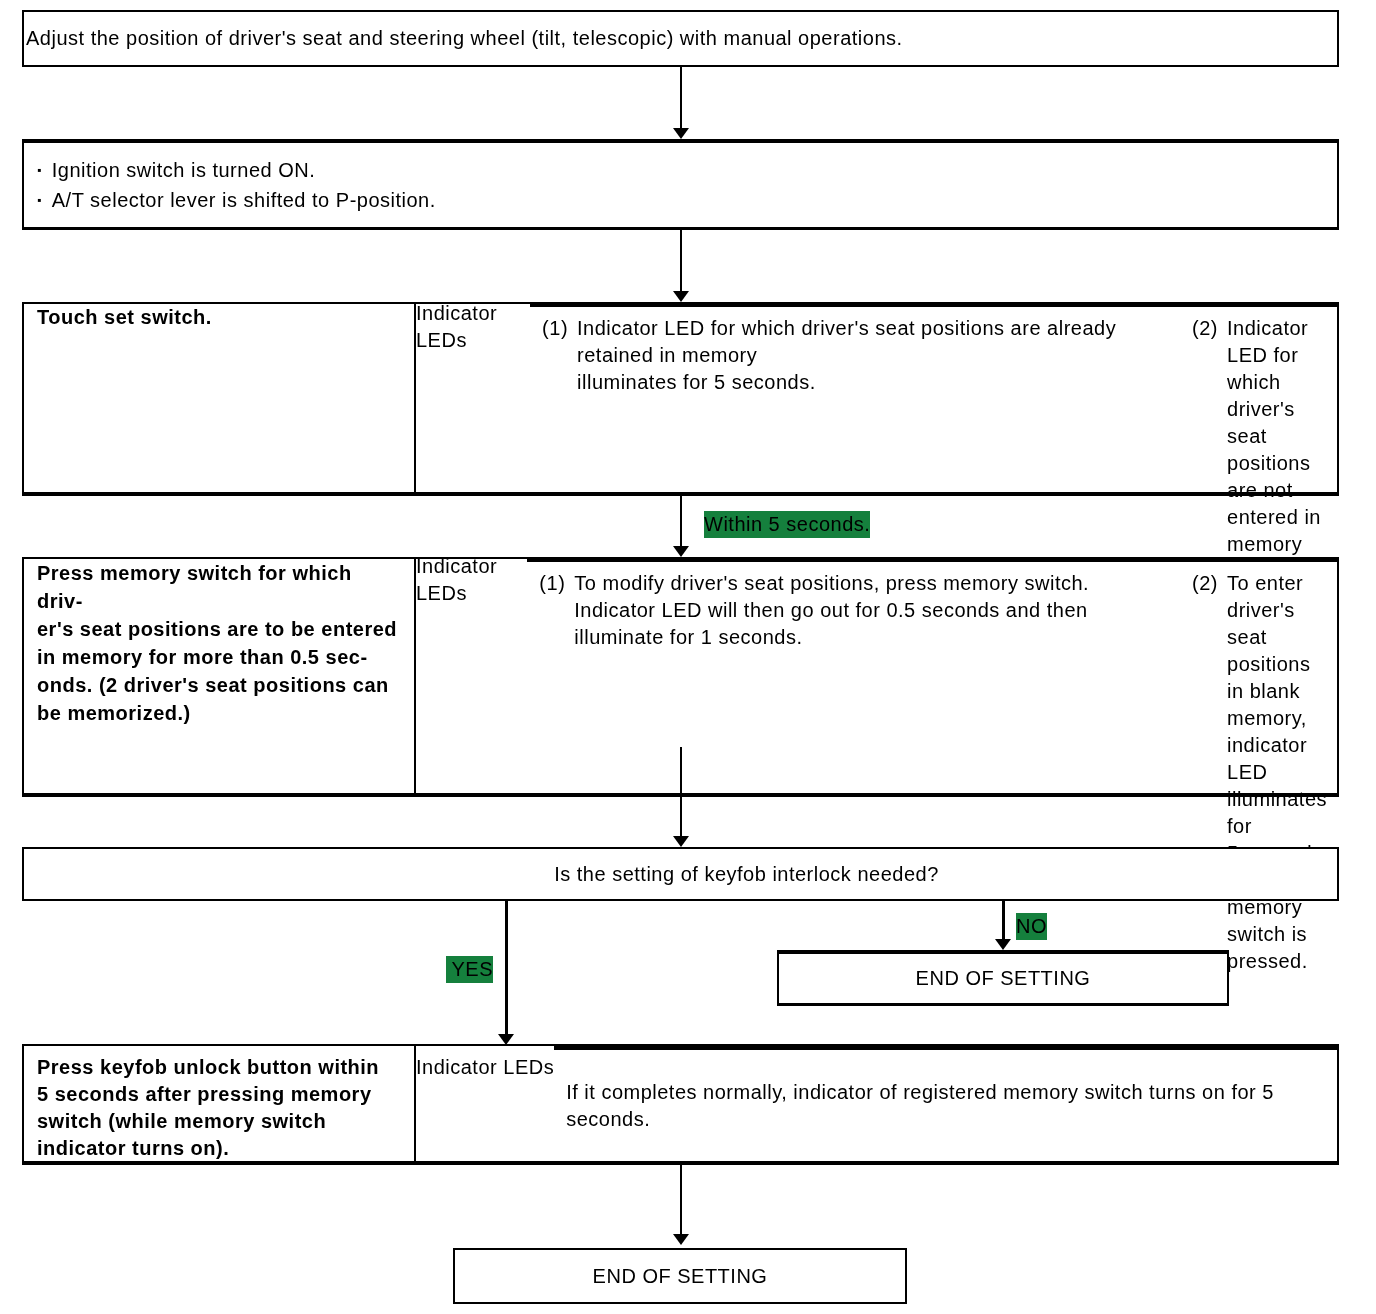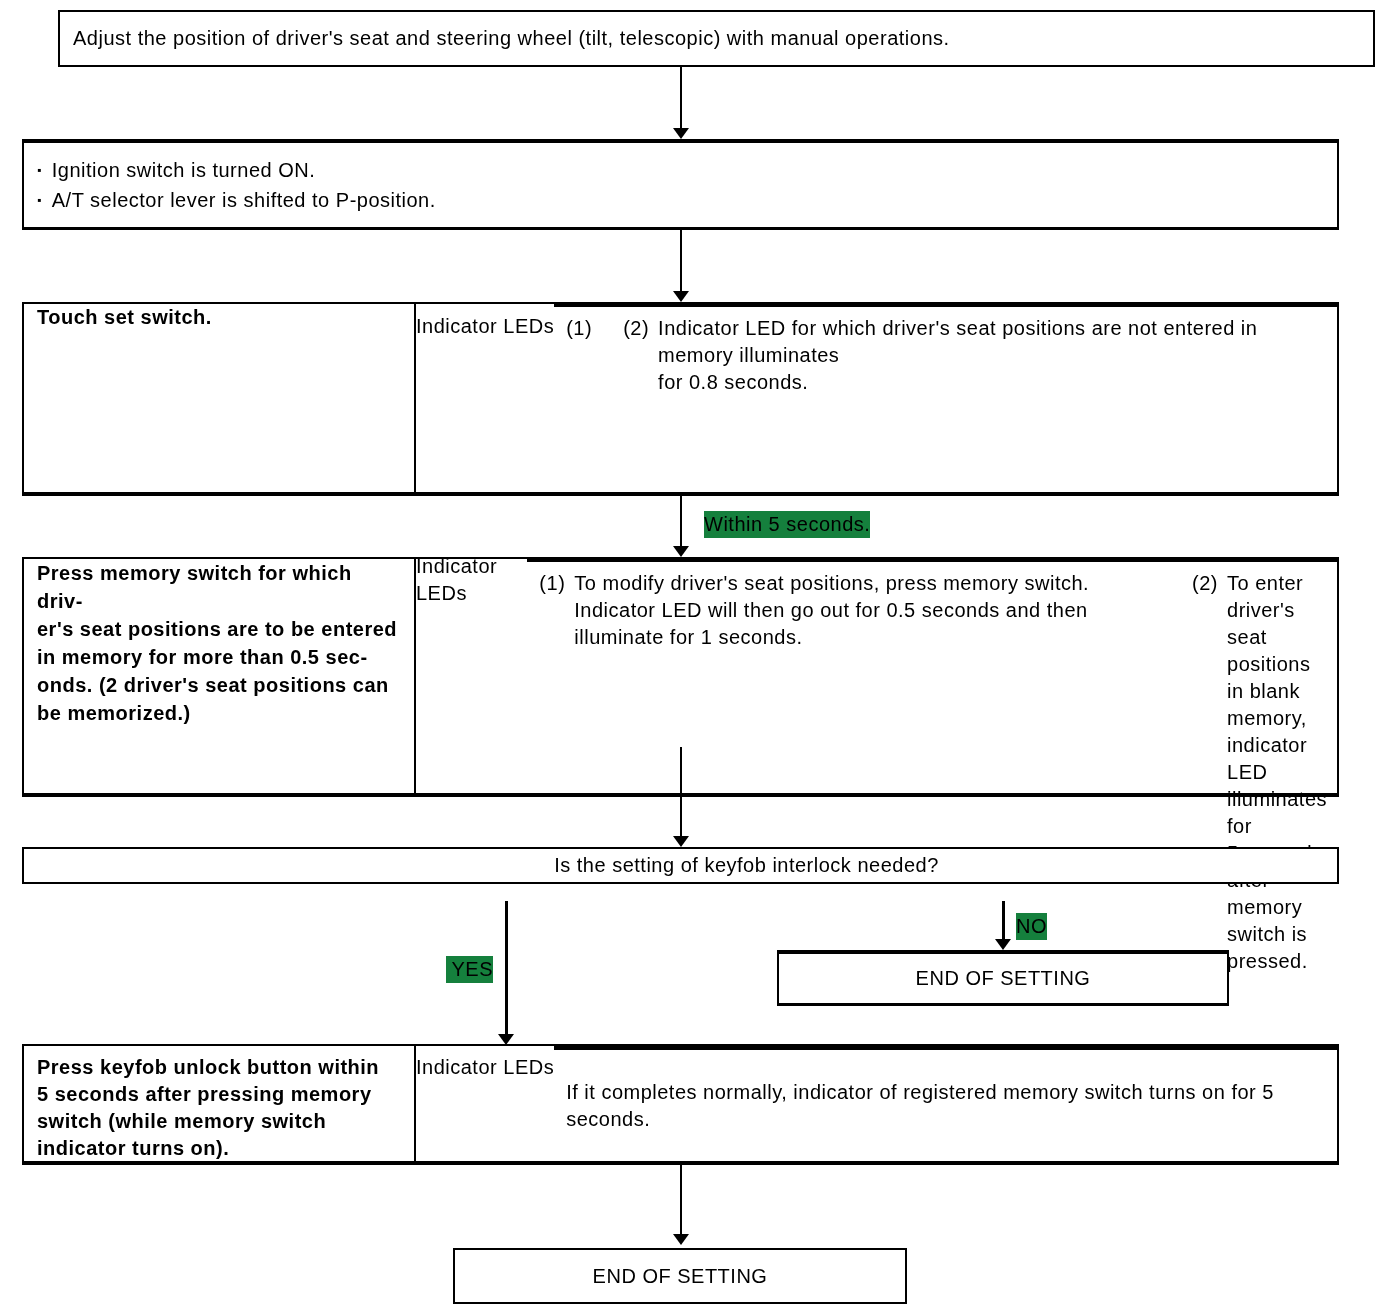--- a/index.html
+++ b/index.html
@@ -16,21 +16,21 @@
   .box {
     position:absolute;
     box-sizing:border-box;
     border:2px solid #000;
     background:#fff;
   }
   .pre { white-space:pre-line; }
 
   
   .flex-c { display:flex; align-items:center; }
-  .pad-l { padding-left:13px;margin-left:36px; }
+  .pad-l { padding-left:2px; }
 
   
   .cond-box { border-top-width:4px; border-bottom-width:3px;
               display:flex; flex-direction:column; justify-content:center;
               padding-left:13px; line-height:30px; }
   .bullet-line { display:flex; align-items:center; }
   .bullet { font-size:12px; margin-right:10px; }
 
   
   .split { display:flex; border-bottom-width:4px; }
@@ -53,21 +53,21 @@
   .b4 .row1 { height:76px; }
   .b4 .row2 { flex:1; }
   .b4 .cell-left { line-height:28px; }
 
   .b6 { top:1044px; height:121px; }
   .b6 .led-header { height:43px; }
   .b6 .led-row { border-top-width:4px; flex:1; align-items:center; padding-top:0; }
   .b6 .cell-left { padding-top:8px; }
 
   
-  .q-box { top:847px; height:37px; display:flex; align-items:center;
+  .q-box { top:847px; height:54px; display:flex; align-items:center;
            justify-content:center; padding-left:132px; box-sizing:border-box; }
   .end-no { left:777px; top:950px; width:452px; height:56px;
             border-top-width:4px; border-bottom-width:3px;
             display:flex; align-items:center; justify-content:center; }
   .end-final { left:453px; top:1248px; width:454px; height:56px;
                display:flex; align-items:center; justify-content:center; }
 
   
   .vline { position:absolute; width:2px; background:#000; }
   .vline3 { position:absolute; width:3px; background:#000; }
@@ -106,20 +106,22 @@
   <div class="box wide-box split b3">
     <div class="cell-left">
       <span>Touch set switch.</span>
     </div>
     <div class="cell-right">
       <div class="led-header">
         <span>Indicator LEDs</span>
       </div>
       <div class="led-row row1">
         <span class="num">(1)</span>
+        <div class="pre">Indicator LED for which driver's seat positions are already retained in memory
+illuminates for 5 seconds.</div>
       </div>
       <div class="led-row row2">
         <span class="num">(2)</span>
         <div class="pre">Indicator LED for which driver's seat positions are not entered in memory illuminates
 for 0.8 seconds.</div>
       </div>
     </div>
   </div>
 
   <div class="vline" style="left:680px; top:496px; height:50px;"></div>

